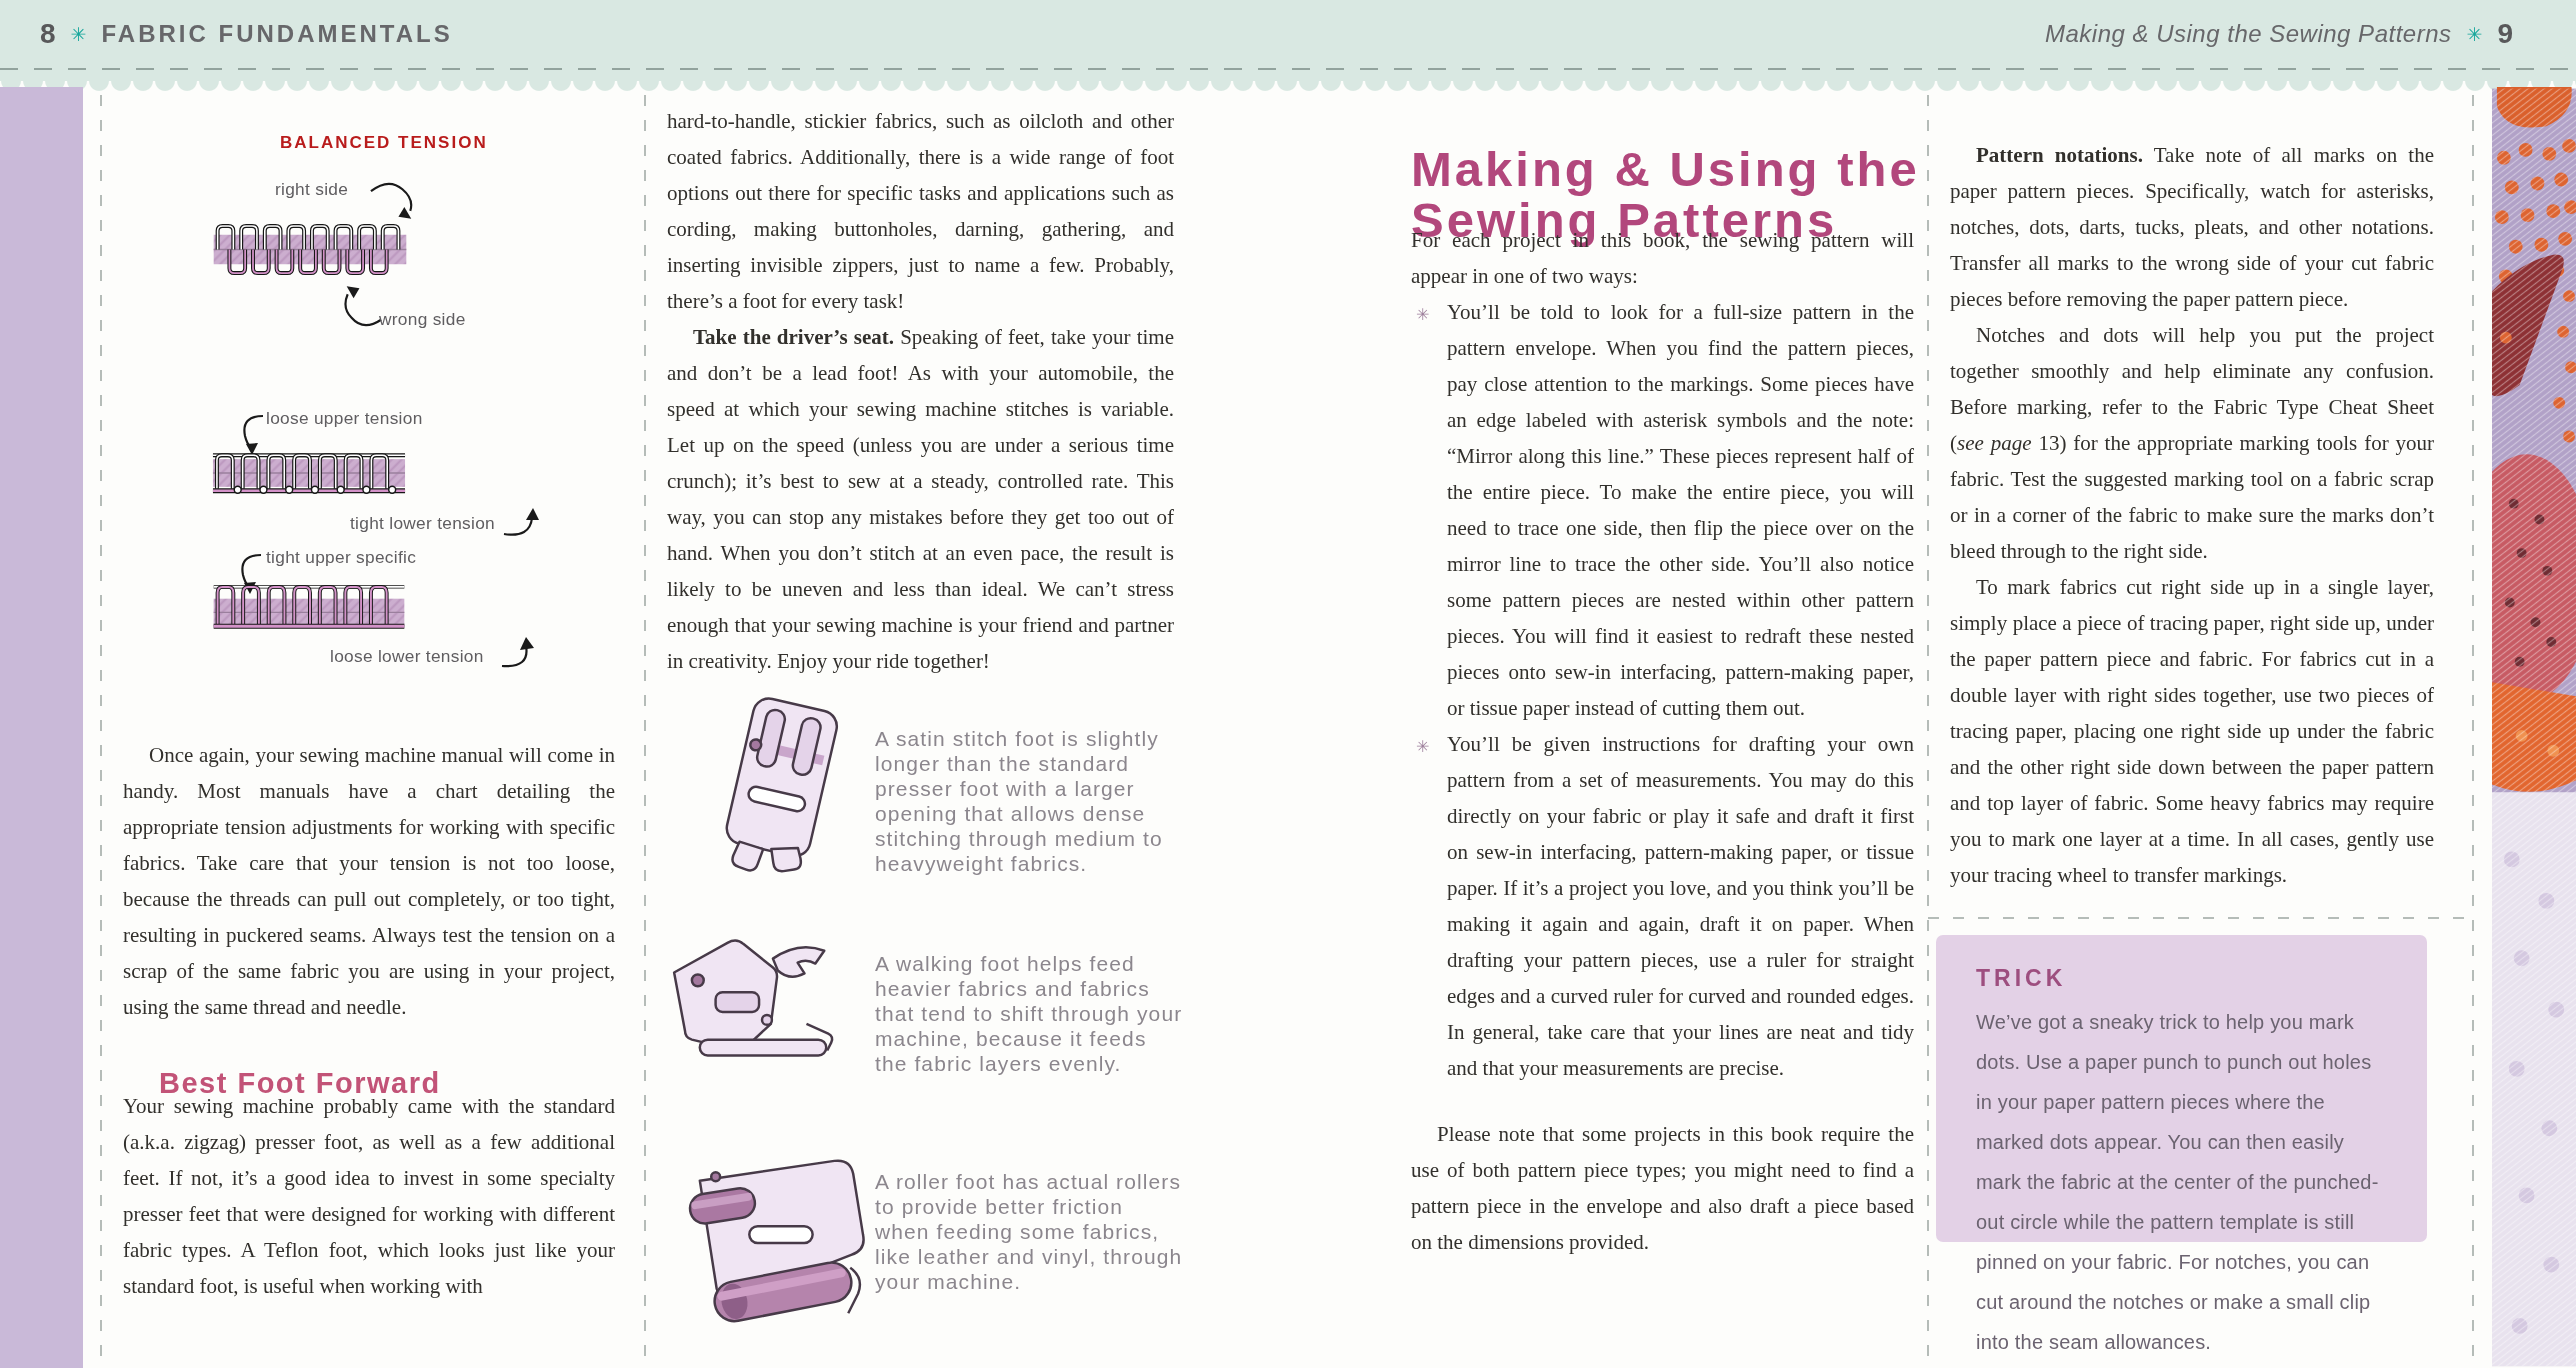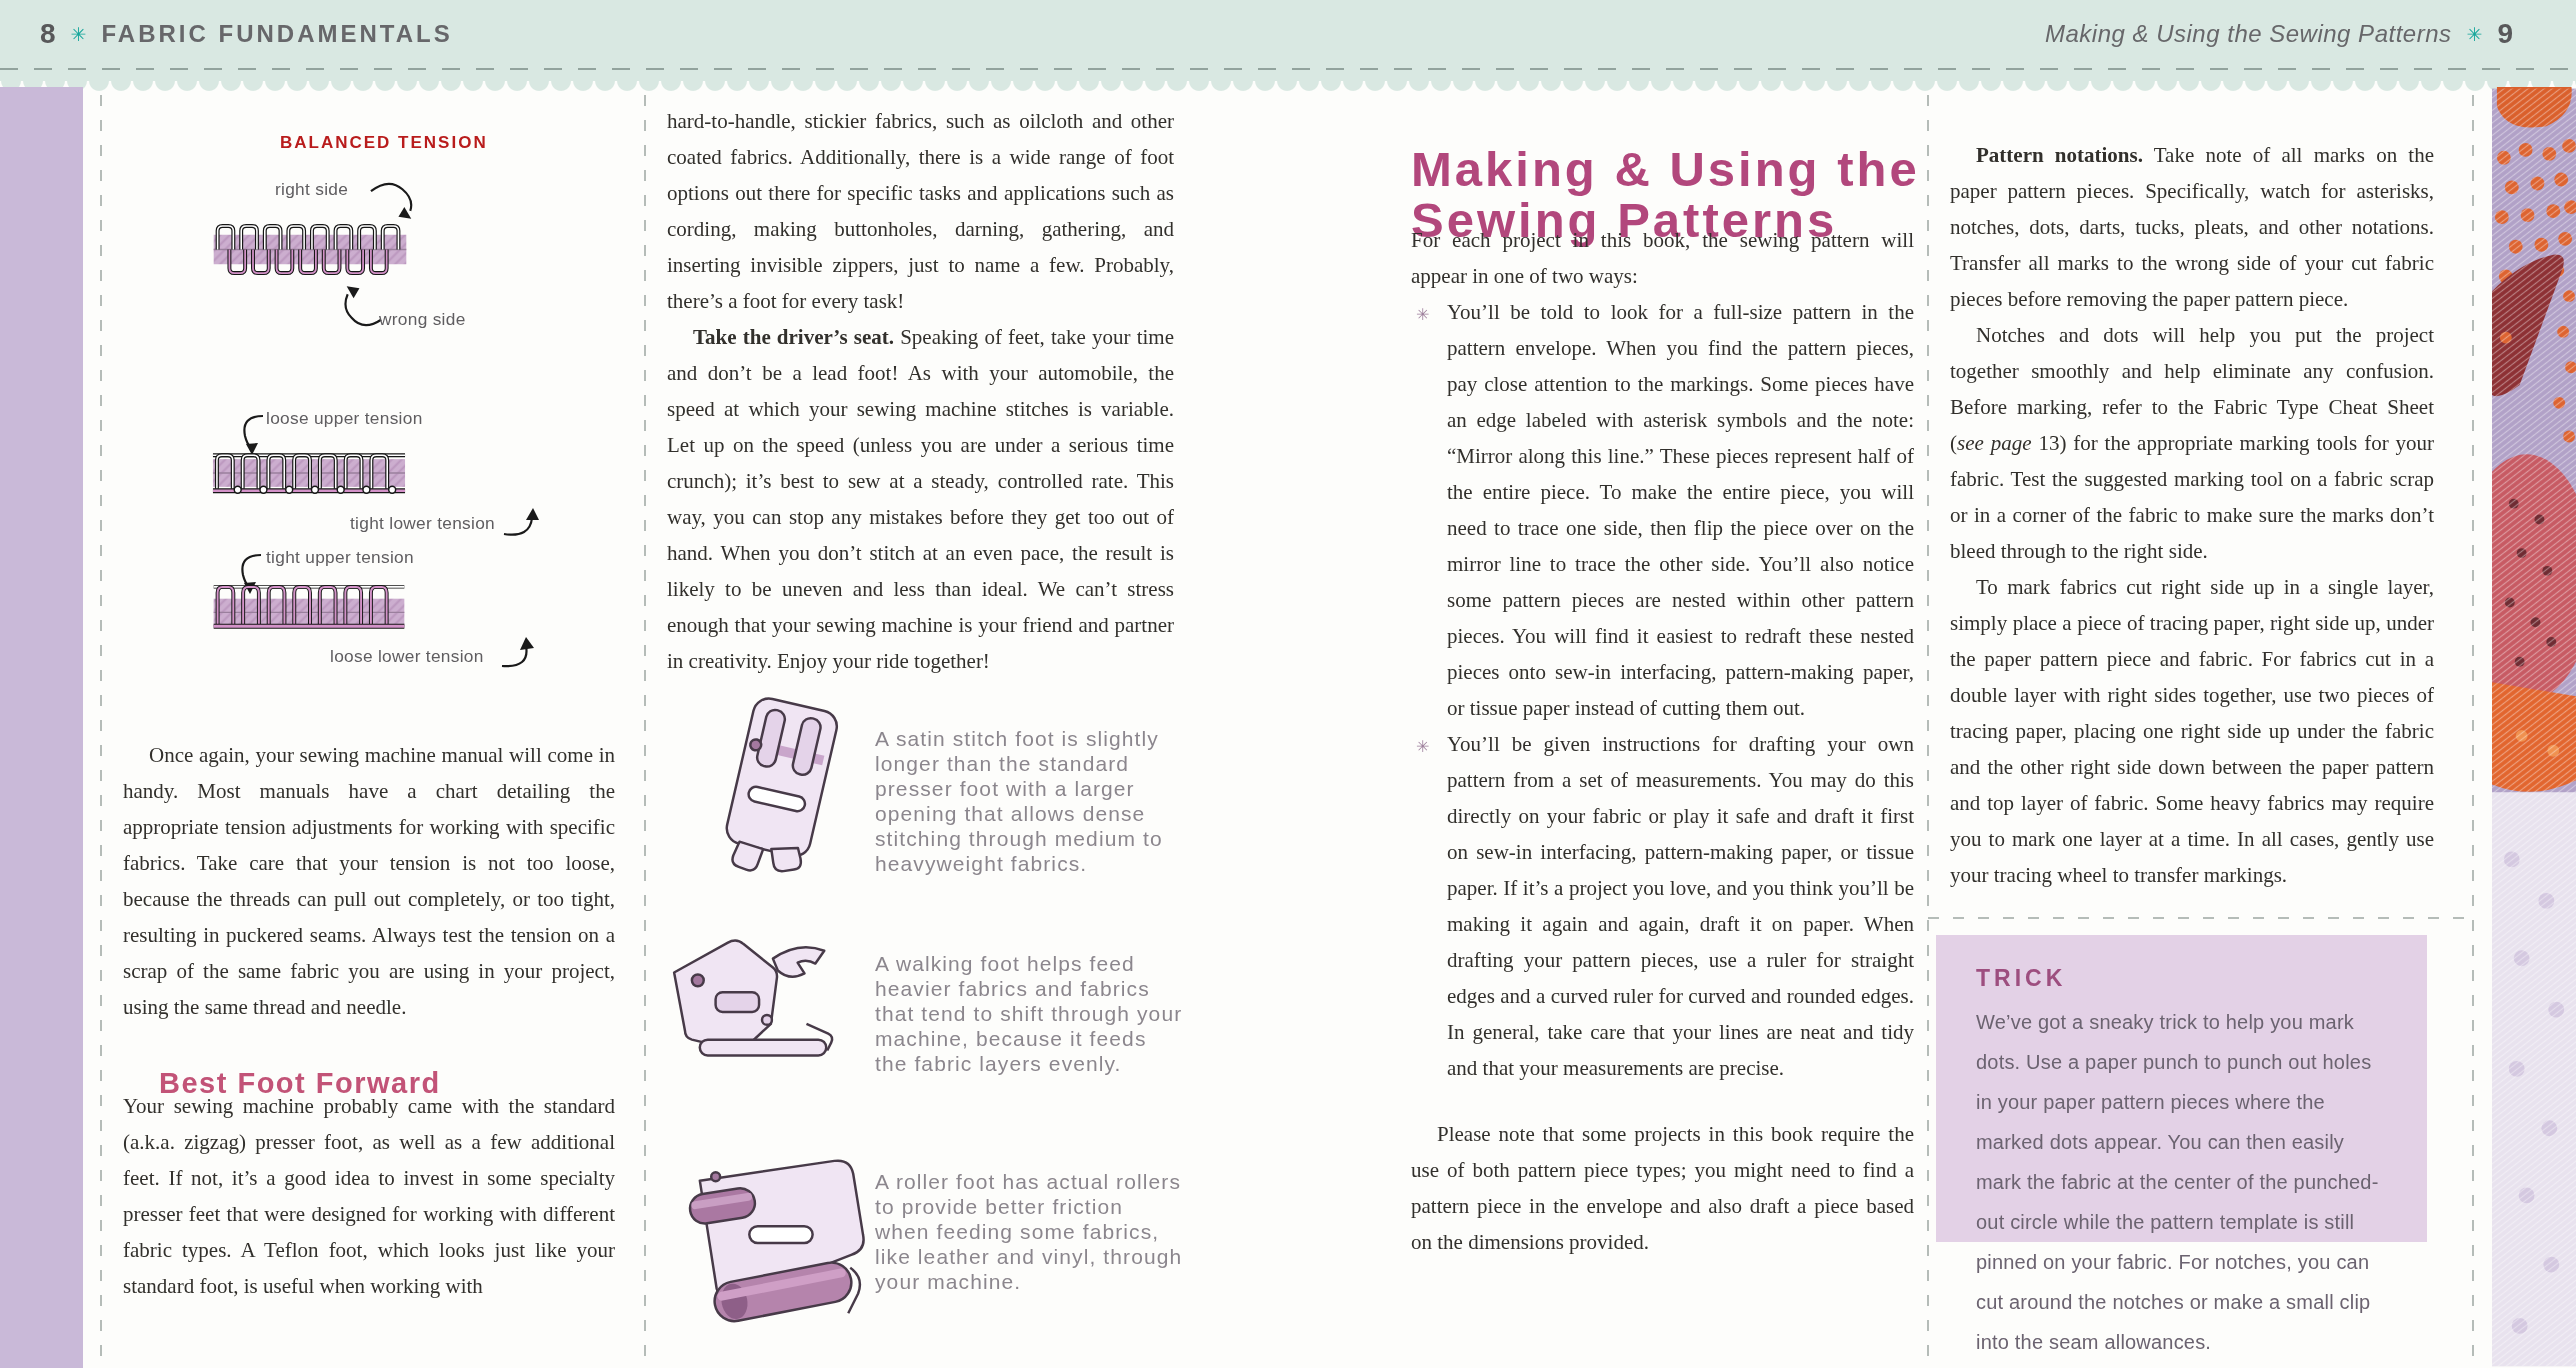--- a/index.html
+++ b/index.html
@@ -54,21 +54,21 @@
      letter-spacing:0.3px;white-space:nowrap;}
   .band,.arr{position:absolute;}
 
   
   .figimg{position:absolute;}
   .caption{position:absolute;font-family:"Liberation Sans",sans-serif;font-size:21px;
      line-height:25px;color:#8b868d;letter-spacing:1.1px;width:309px;}
 
   
   #trick{position:absolute;left:1936px;top:935px;width:491px;height:307px;background:#e3d1e6;
-     box-sizing:border-box;padding:30px 40px;}
+     box-sizing:border-box;padding:30px 40px;border-radius:7px;}
   #trick h3{margin:0 0 10px 0;font-family:"Liberation Sans",sans-serif;font-size:23px;
      letter-spacing:4px;color:#9d4e7f;}
   #trick p{margin:0;font-family:"Liberation Sans",sans-serif;font-size:20px;line-height:40px;
      color:#6b6370;letter-spacing:0.2px;}
 
   .fabric{position:absolute;left:2492px;top:87px;width:84px;height:1281px;}
 </style>
 </head>
 <body>
 
@@ -211,21 +211,21 @@
           <circle cx="185" cy="39" r="3.5"></circle>
       </g>
     </svg>
 
     <span class="dlabel" style="left:147px;top:386px">tight lower tension</span>
     <svg class="arr" style="left:297px;top:375px" width="40" height="38" viewBox="0 0 40 38">
       <path d="M4,32 Q30,36 32,16" fill="none" stroke="#1a1a1a" stroke-width="2.2"></path>
       <path d="M26,18 l7,-12 6,12 z" fill="#1a1a1a"></path>
     </svg>
 
-    <span class="dlabel" style="left:63px;top:420px">tight upper tension</span>
+    <span class="dlabel" style="left:63px;top:420px">tight upper specific</span>
     <svg class="arr" style="left:28px;top:424px" width="34" height="44" viewBox="0 0 34 44">
       <path d="M30,4 Q8,4 12,24 Q14,32 18,36" fill="none" stroke="#1a1a1a" stroke-width="2.2"></path>
       <path d="M13,32 l6,11 6,-12 z" fill="#1a1a1a"></path>
     </svg>
 
     <svg class="band" style="left:6px;top:454px" width="200" height="57" viewBox="0 0 202 58">
       <rect x="4" y="18" width="194" height="28" fill="url(#fabpat)"></rect>
       <line x1="4" y1="32" x2="198" y2="32" stroke="#9a7f9d" stroke-width="1.3"></line>
       <line x1="4" y1="6" x2="198" y2="6" stroke="#161616" stroke-width="3.5"></line>
       <line x1="4" y1="6" x2="198" y2="6" stroke="#ffffff" stroke-width="1.6"></line>

